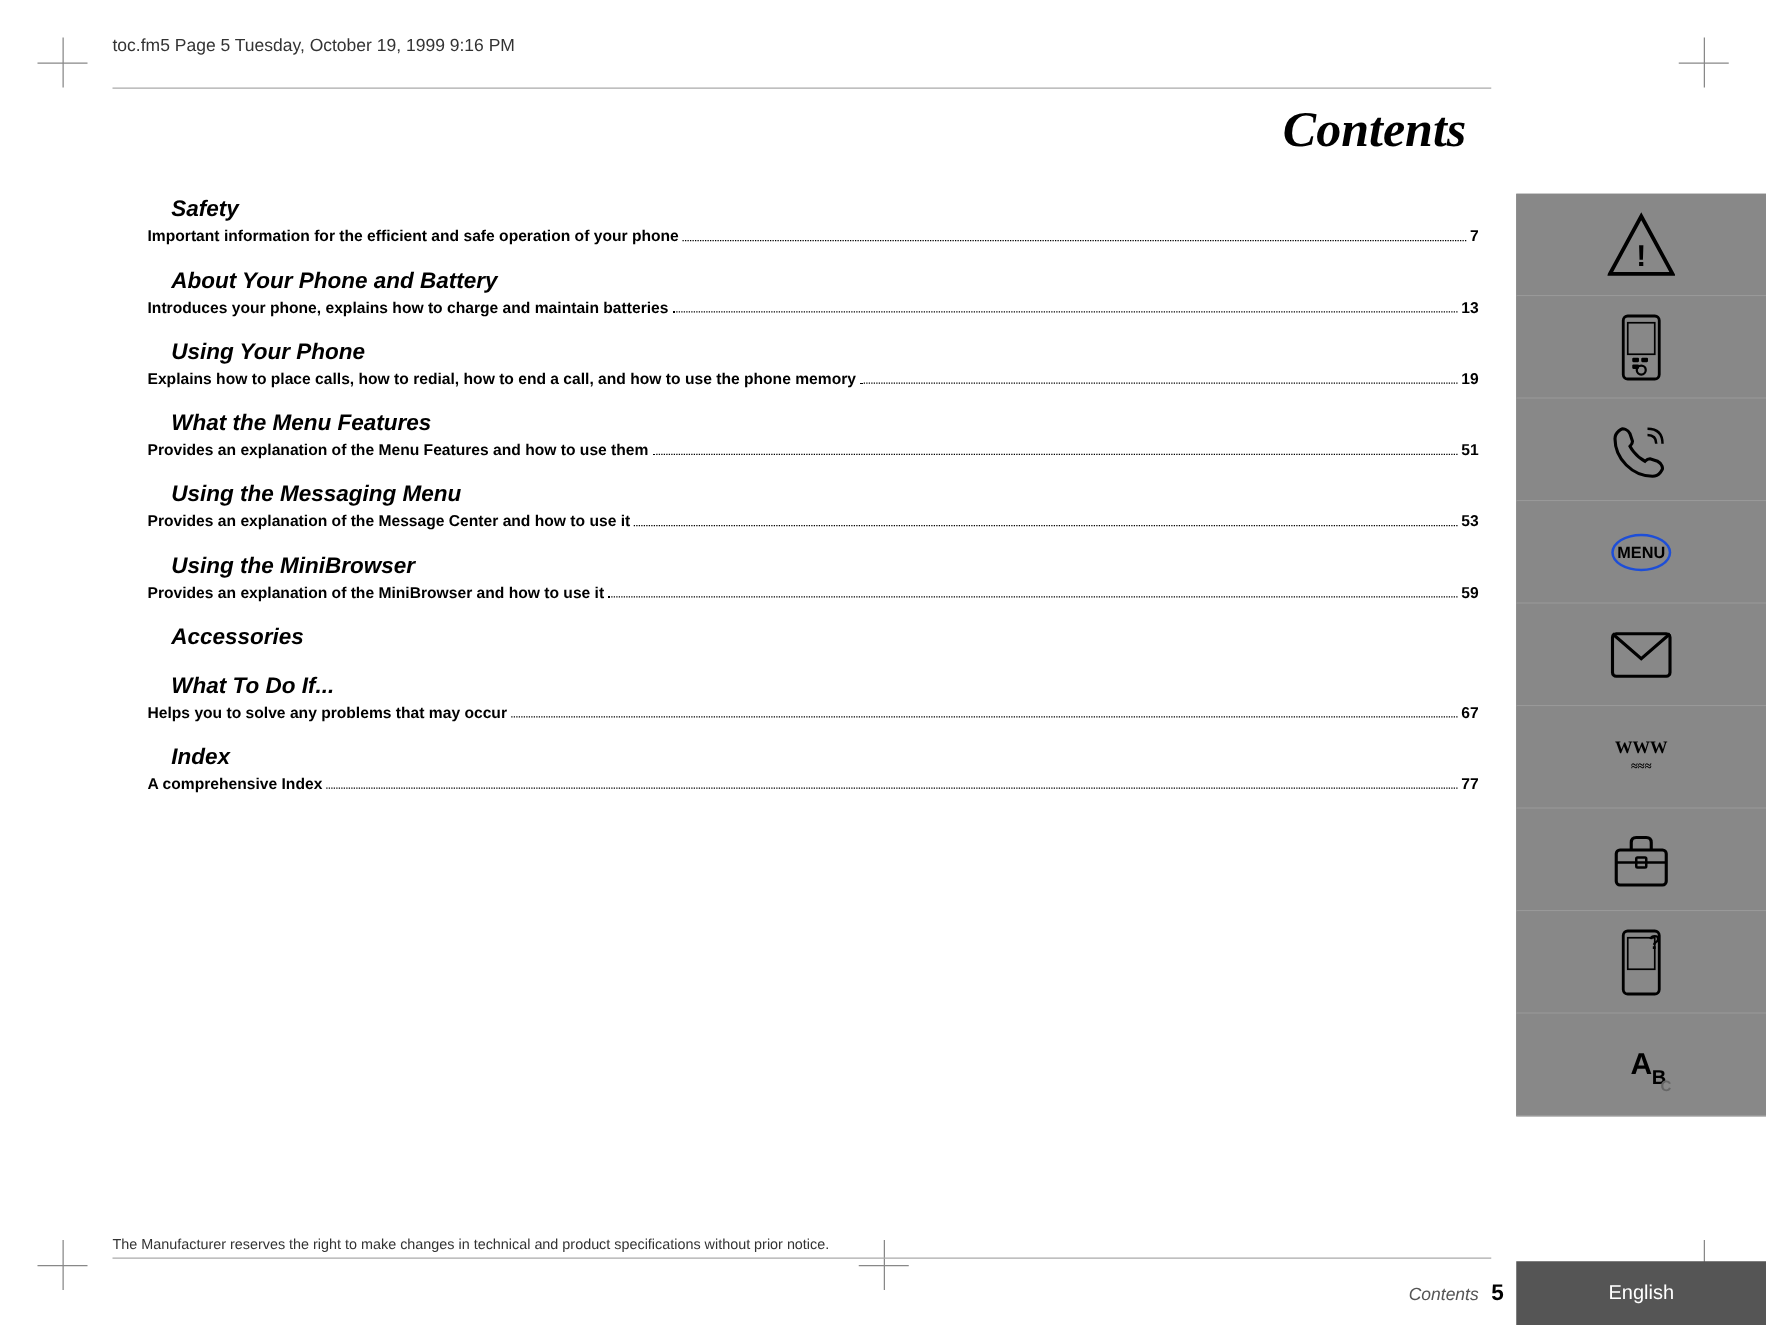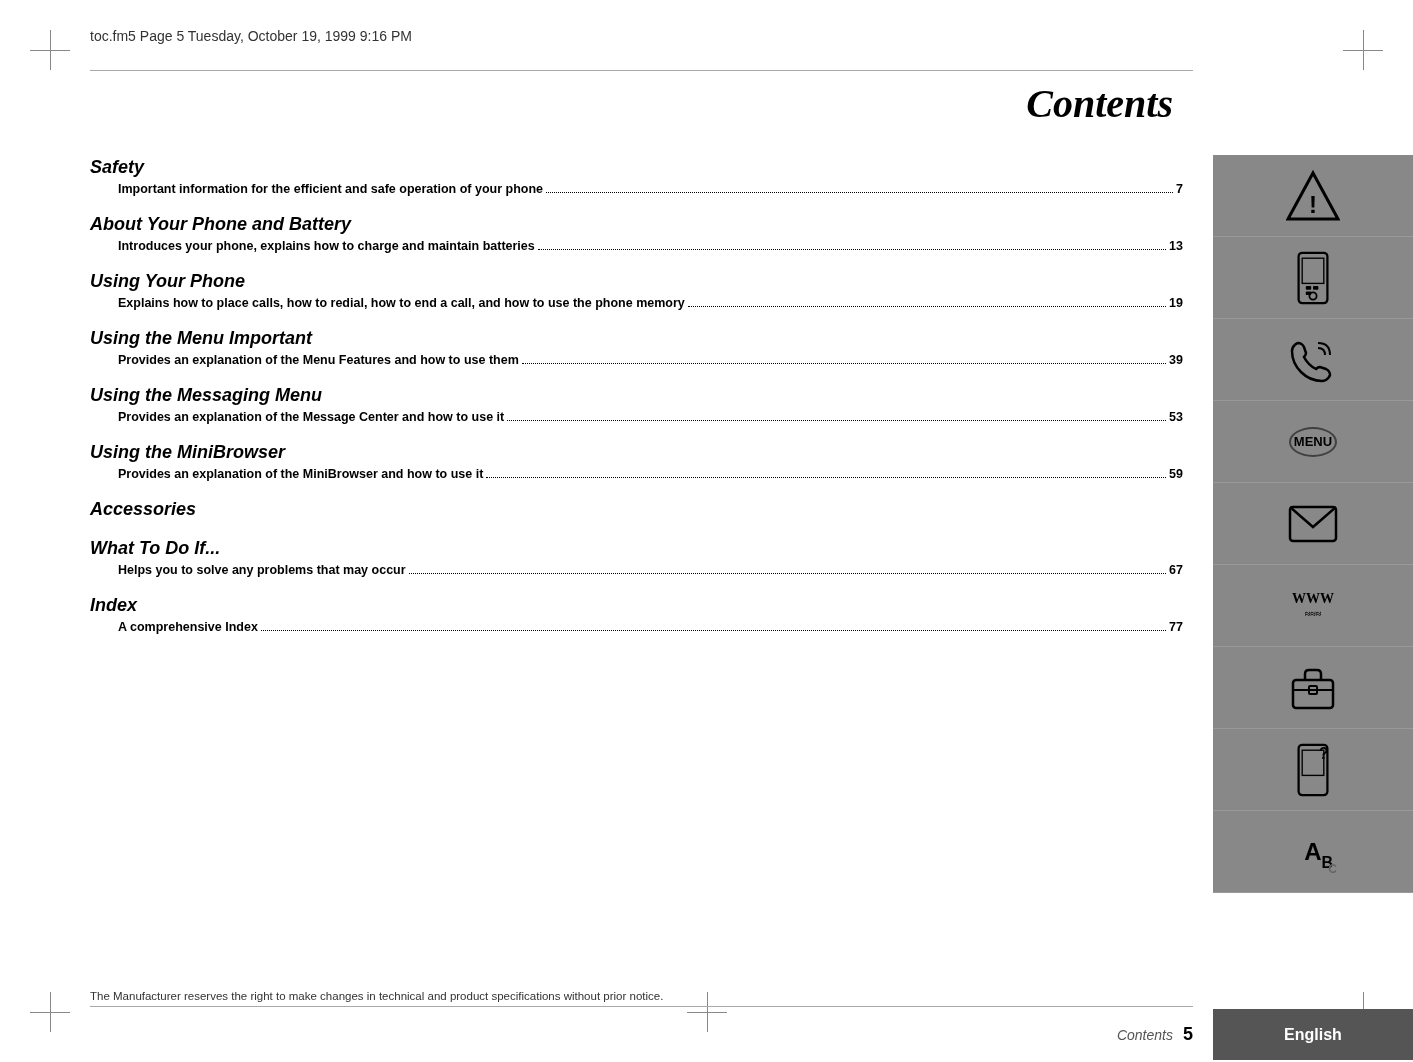--- a/index.html
+++ b/index.html
@@ -87,20 +87,21 @@
       margin-bottom: 18px;
     }
 
     .toc-heading {
       font-size: 18px;
       font-weight: bold;
       font-style: italic;
       color: #000;
       font-family: Arial, sans-serif;
       margin-bottom: 4px;
+      margin-left: 47px;
     }
 
     .toc-entry {
       font-size: 12.5px;
       font-weight: bold;
       color: #000;
       font-family: Arial, sans-serif;
       display: flex;
       align-items: baseline;
       padding-left: 28px;
@@ -181,28 +182,27 @@
       font-size: 18px;
       font-weight: bold;
       color: #000;
       margin-right: 10px;
     }
 
     .bottom-english {
       background: #555;
       color: #fff;
       font-size: 16px;
-      font-weight: bold;
+      font-weight: normal;
       padding: 0 30px;
       height: 51px;
       display: flex;
       align-items: center;
       justify-content: center;
       min-width: 200px;
-      margin-left: 10px;
     }
 
     
     .divider-top {
       position: absolute;
       top: 70px;
       left: 90px;
       right: 220px;
       height: 1px;
       background: #aaa;
@@ -266,25 +266,25 @@
         </div>
         <div class="toc-section">
           <div class="toc-heading">Using Your Phone</div>
           <div class="toc-entry">
             <span class="entry-text">Explains how to place calls, how to redial, how to end a call, and how to use the phone memory</span>
             <span class="dots"></span>
             <span class="page-num">19</span>
           </div>
         </div>
         <div class="toc-section">
-          <div class="toc-heading">Using the Menu Important</div>
+          <div class="toc-heading">What the Menu Features</div>
           <div class="toc-entry">
             <span class="entry-text">Provides an explanation of the Menu Features and how to use them</span>
             <span class="dots"></span>
-            <span class="page-num">39</span>
+            <span class="page-num">51</span>
           </div>
         </div>
         <div class="toc-section">
           <div class="toc-heading">Using the Messaging Menu</div>
           <div class="toc-entry">
             <span class="entry-text">Provides an explanation of the Message Center and how to use it</span>
             <span class="dots"></span>
             <span class="page-num">53</span>
           </div>
         </div>
@@ -348,21 +348,21 @@
         <svg width="50" height="50" viewBox="0 0 50 50">
           <path d="M10,8 C10,8 14,8 16,12 L18,18 C18,20 16,22 16,22 C16,22 20,30 28,34 C28,34 30,32 32,32 L38,34 C42,36 42,40 42,40 C42,40 40,46 34,46 C18,46 4,32 4,16 C4,10 10,8 10,8 Z" fill="none" stroke="#000" stroke-width="2.5"></path>
           <path d="M30,8 Q42,8 42,20" fill="none" stroke="#000" stroke-width="2" stroke-dasharray="none"></path>
           <path d="M30,13 Q37,13 37,20" fill="none" stroke="#000" stroke-width="2"></path>
         </svg>
       </div>
     </div>
 
     <div class="sidebar-item">
       <div class="sidebar-icon">
-        <div style="border: 2px solid #404040; border-radius: 50%; width: 48px; height: 30px; display: flex; align-items: center; justify-content: center; font-size: 13px; font-weight: bold; font-family: Arial; color: #000;">MENU</div>
+        <div style="border: 2px solid #1d4ed8; border-radius: 50%; width: 48px; height: 30px; display: flex; align-items: center; justify-content: center; font-size: 13px; font-weight: bold; font-family: Arial; color: #000;">MENU</div>
       </div>
     </div>
 
     <div class="sidebar-item">
       <div class="sidebar-icon">
         <svg width="50" height="42" viewBox="0 0 50 42">
           <rect x="2" y="4" width="46" height="34" rx="3" ry="3" fill="none" stroke="#000" stroke-width="2.5"></rect>
           <polyline points="2,4 25,24 48,4" fill="none" stroke="#000" stroke-width="2.5"></polyline>
         </svg>
       </div>

